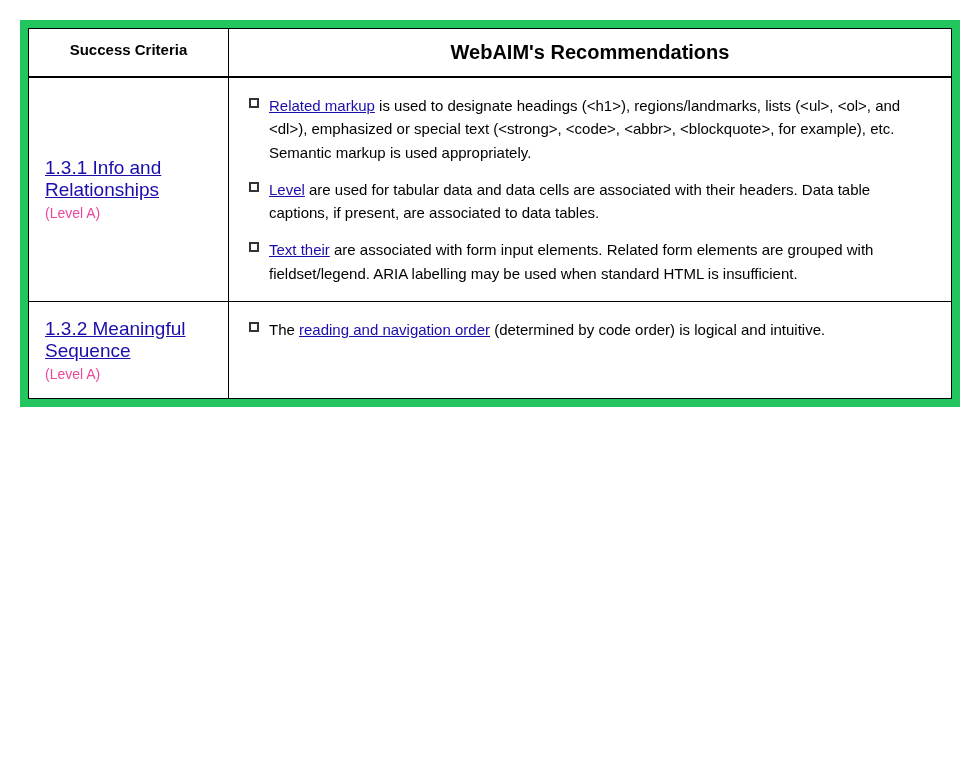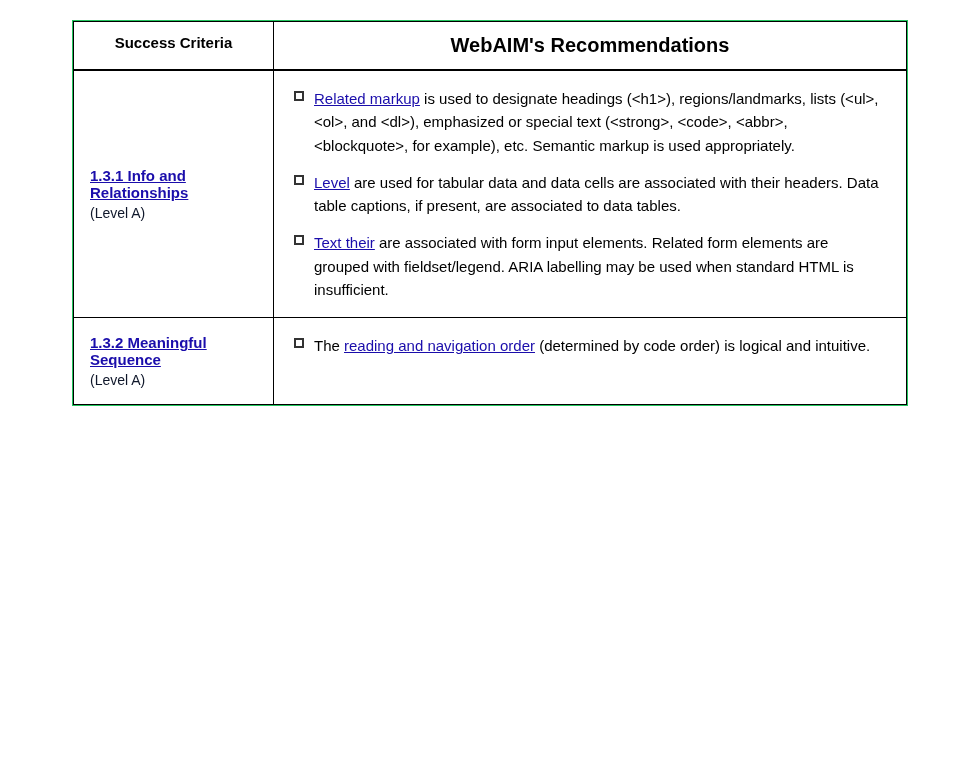--- a/index.html
+++ b/index.html
@@ -13,22 +13,22 @@
       font-size: 15px;
       background: #fff;
       display: flex;
       justify-content: center;
       align-items: flex-start;
       padding: 20px;
       min-height: 770px;
     }
 
     .table-container {
-      width: 836px;
-      border: 1px solid #22c55e;
+      width: 940px;
+      border: 8px solid #22c55e;
       border-collapse: collapse;
     }
 
     table {
       width: 100%;
       border-collapse: collapse;
     }
 
     th, td {
       border: 1px solid #000;
@@ -51,27 +51,27 @@
     .criteria-cell {
       width: 200px;
       vertical-align: middle;
       text-align: left;
       padding: 16px;
     }
 
     .criteria-link {
       color: #1a0dab;
       text-decoration: underline;
-      font-weight: bold;
-      font-size: 15px;
+      font-weight: normal;
+      font-size: 19px;
       cursor: pointer;
     }
 
     .criteria-level {
-      color: #0f172a;
+      color: #ec4899;
       font-size: 14px;
       display: block;
       margin-top: 4px;
     }
 
     .recommendations-cell {
       padding: 16px 20px;
     }
 
     .rec-list {

